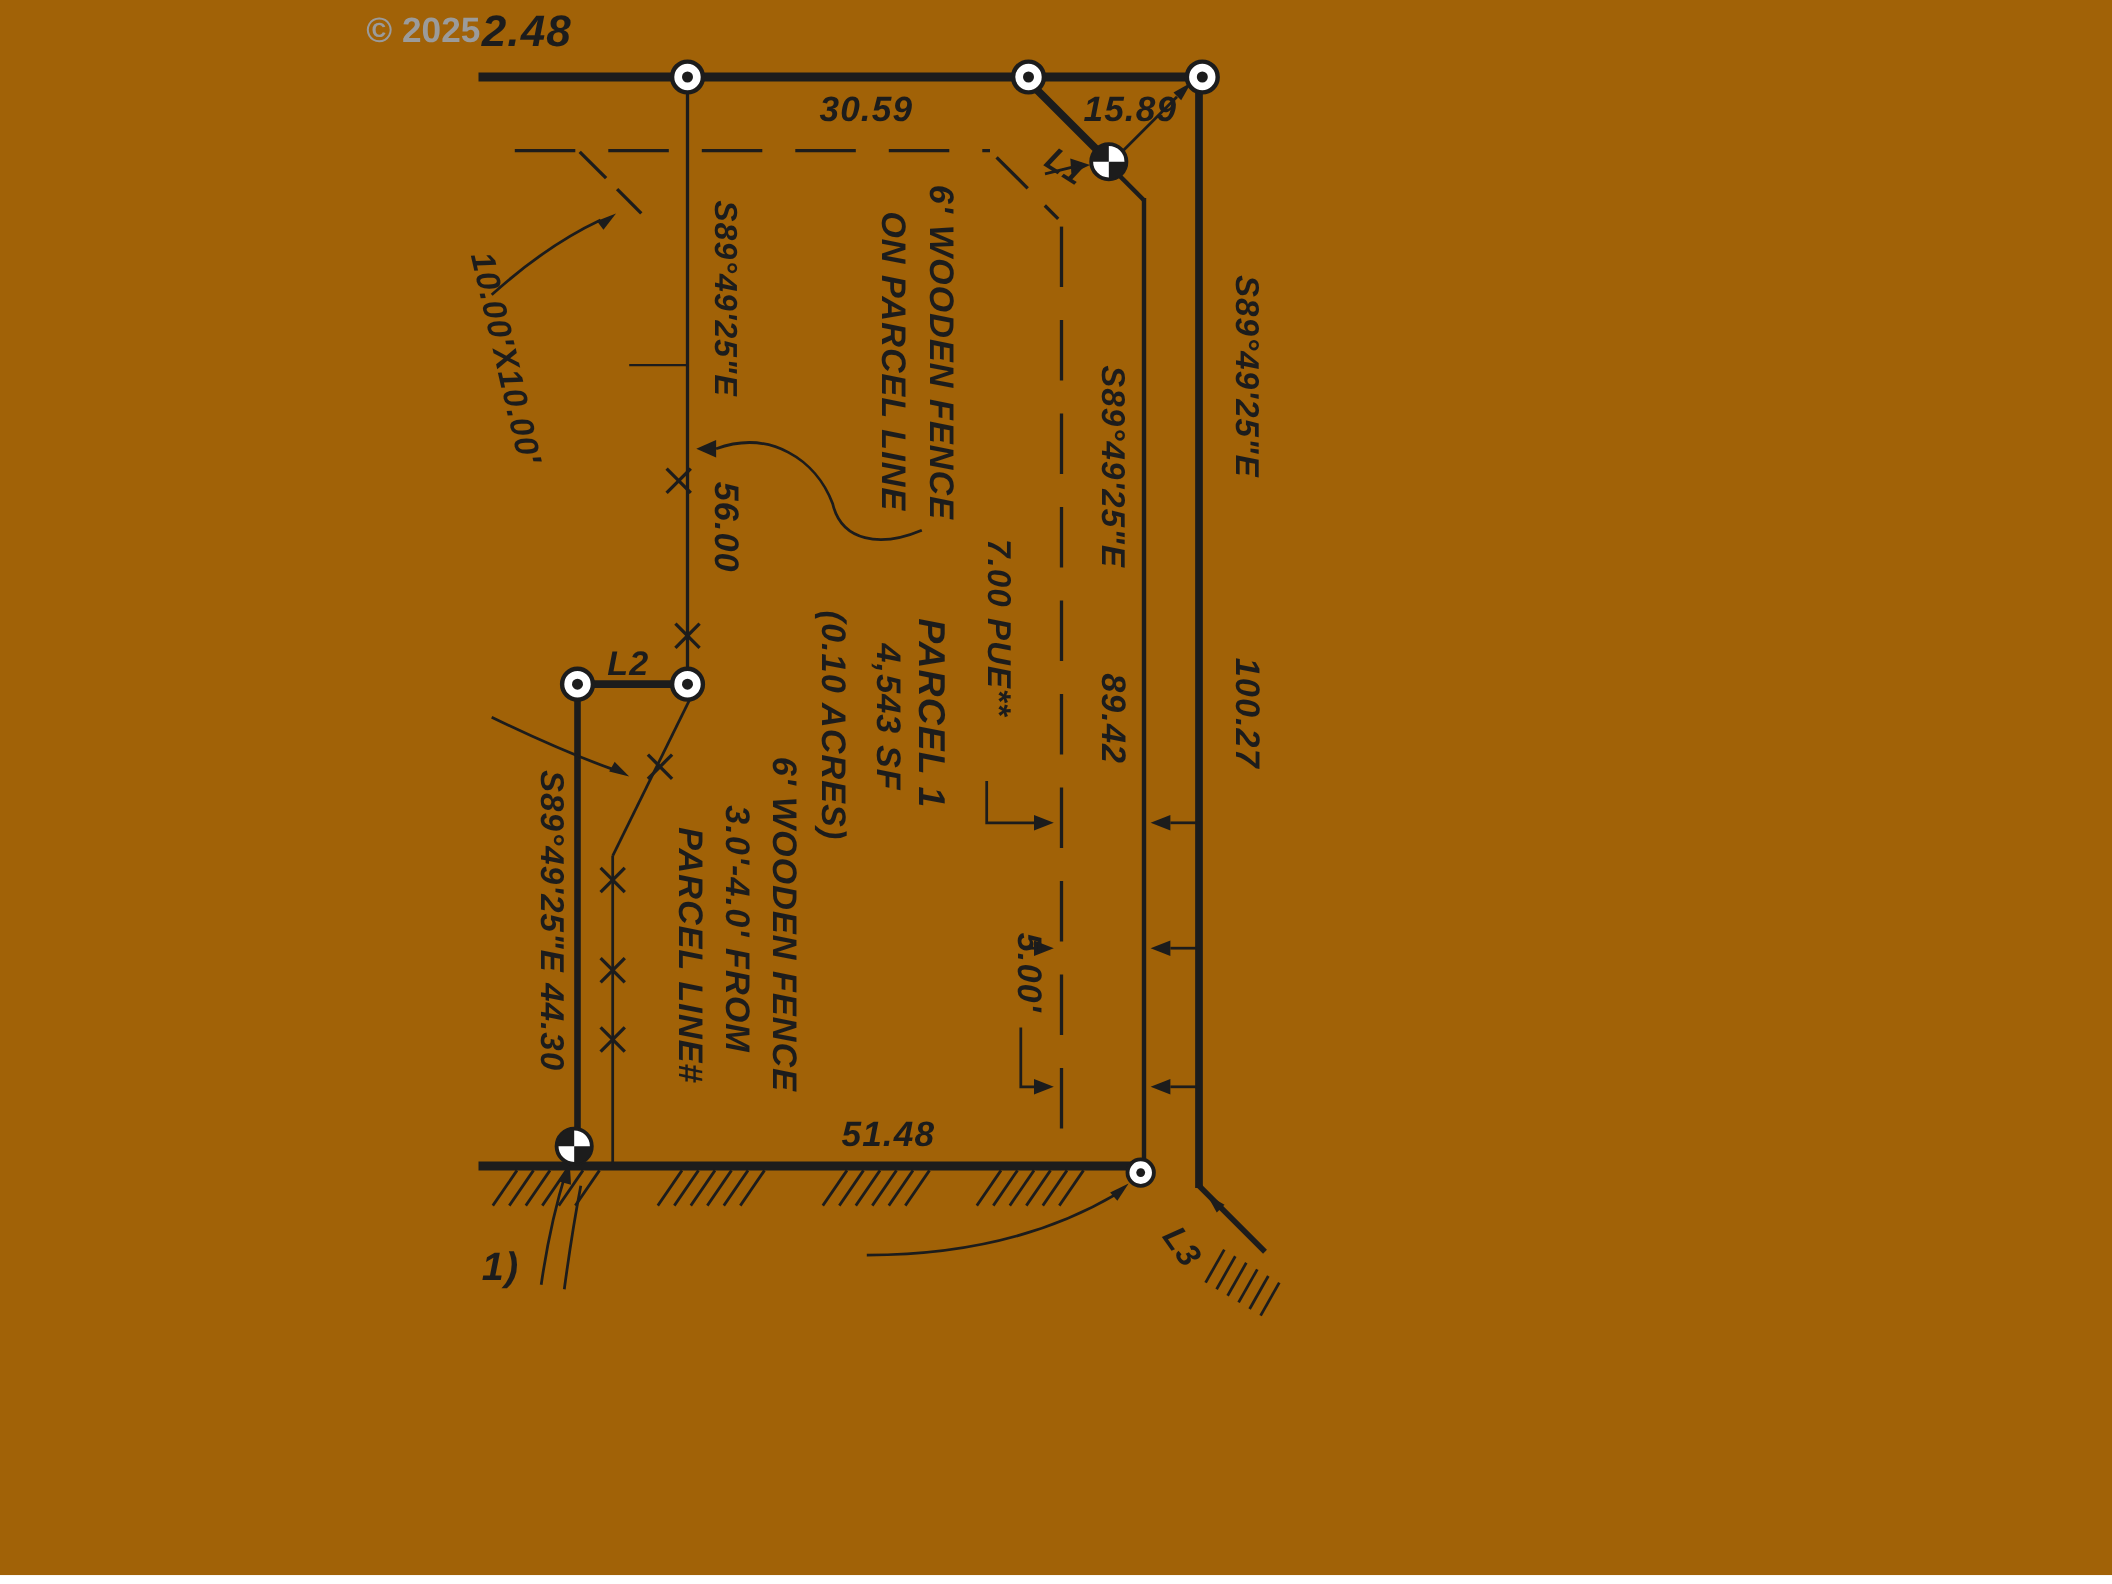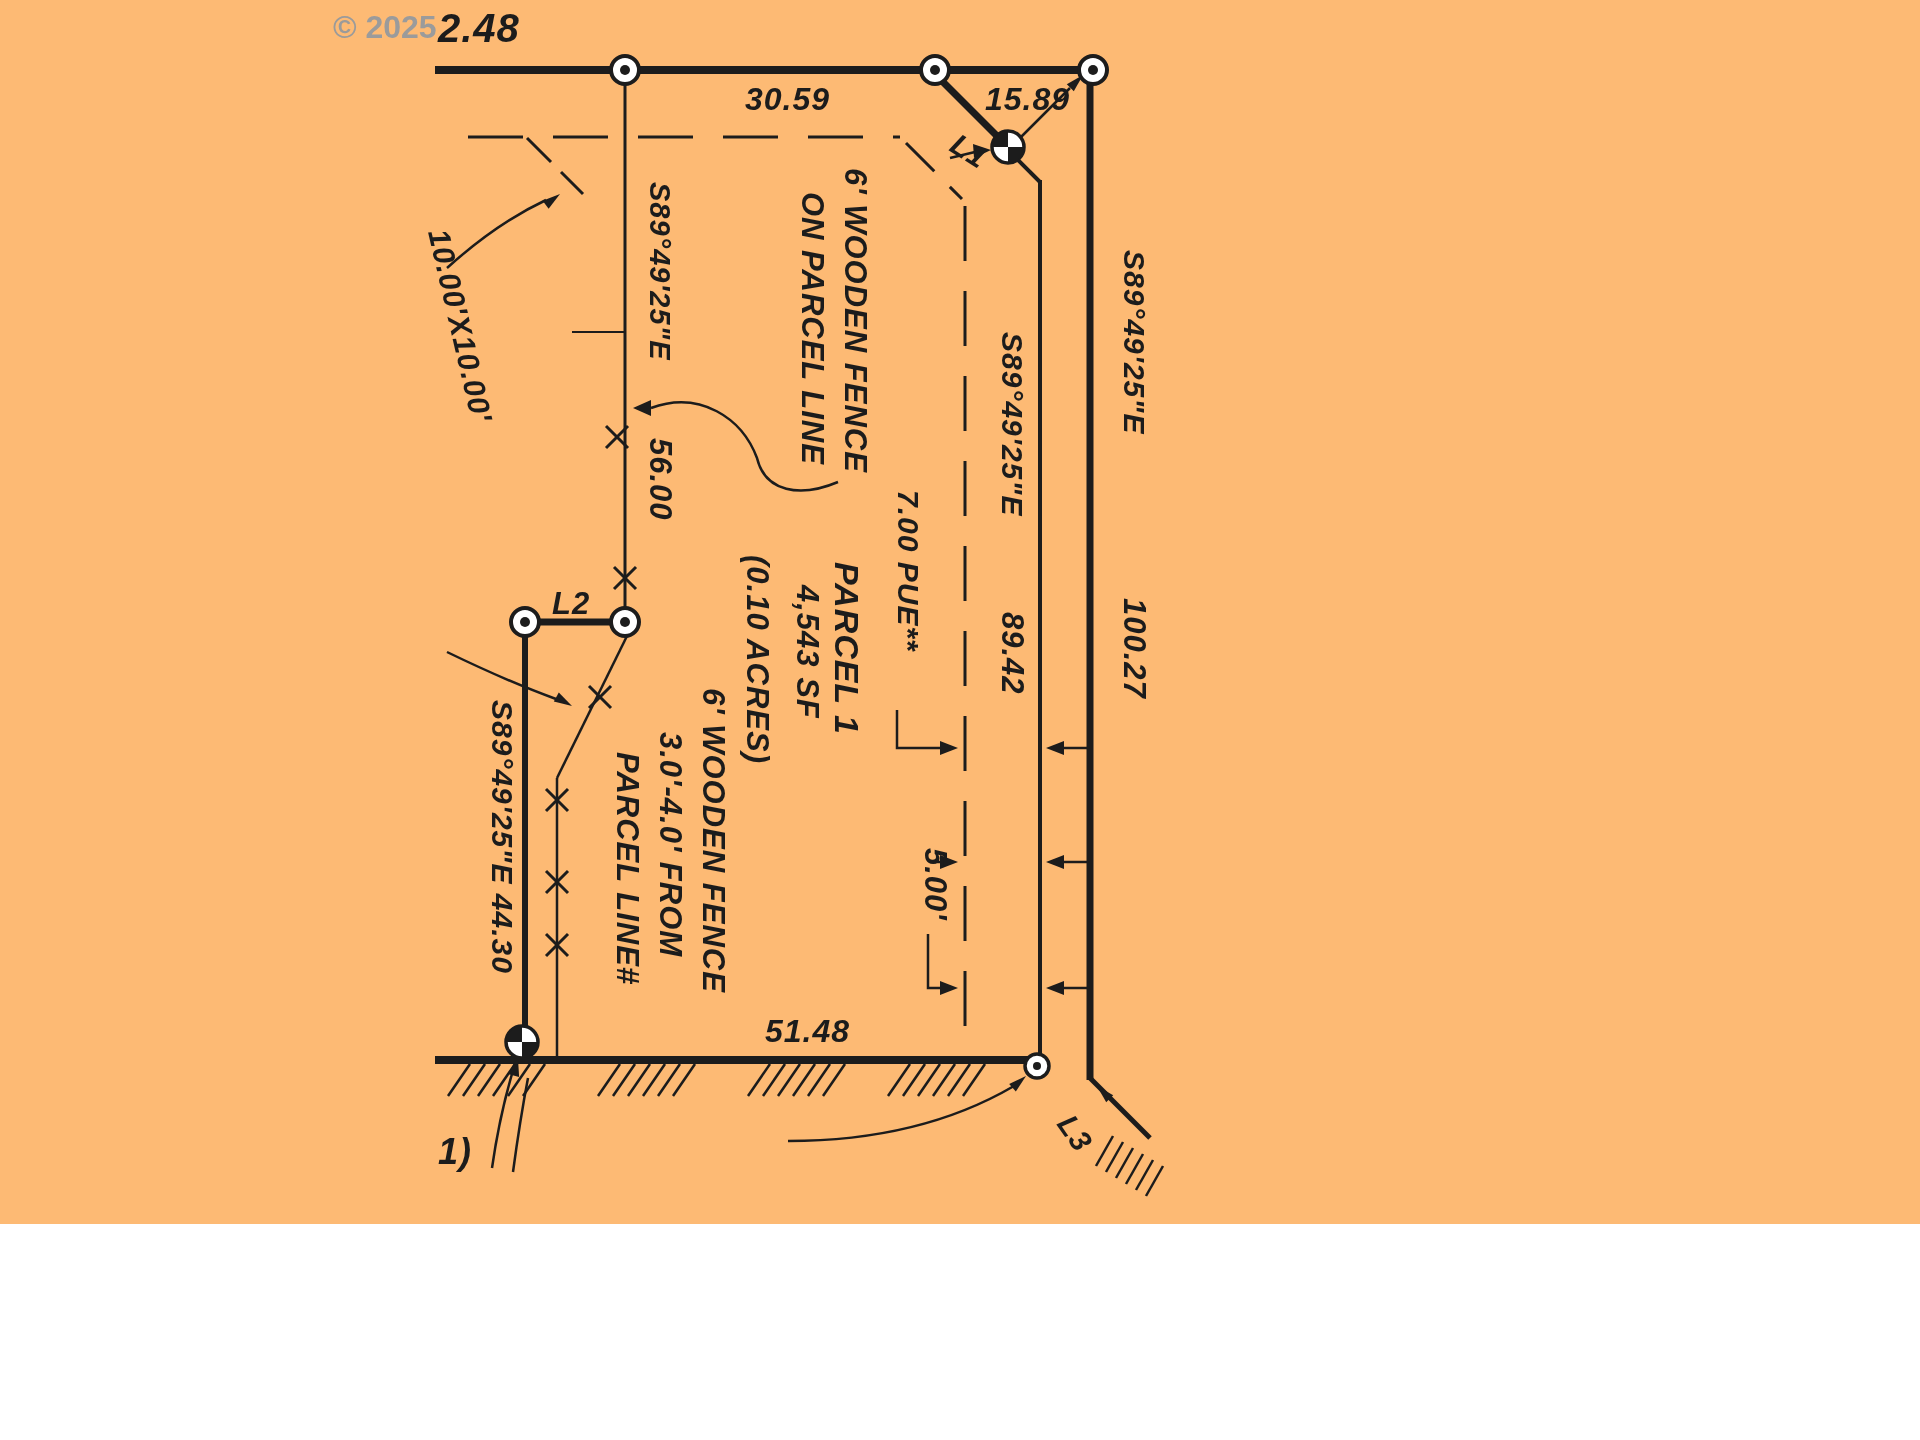--- a/index.html
+++ b/index.html
@@ -1,16 +1,16 @@
 <!DOCTYPE html>
 <html><head>
 <meta charset="utf-8">
 <style>
   html,body{margin:0;padding:0;background:#ffffff;}
-  .stage{position:relative;width:1920px;height:1224px;background:#fdba74;overflow:hidden;
+  .stage{position:relative;width:1920px;height:1432px;background:#a16207;overflow:hidden;
          font-family:"Liberation Sans",sans-serif;}
   .stage svg{position:absolute;left:0;top:0;}
   .t{font-family:"Liberation Sans",sans-serif;font-style:italic;font-weight:700;
      fill:#1c1c1c;letter-spacing:1px;}
   .wm{font-family:"Liberation Sans",sans-serif;font-style:normal;font-weight:700;fill:#9b9b9b;}.s29{font-size:29px}.s30{font-size:30px}.s31{font-size:31px}
   .s32{font-size:32px}.s34{font-size:34px}.s36{font-size:36px}.s40{font-size:40px}
 </style>
 </head>
 <body>
 

